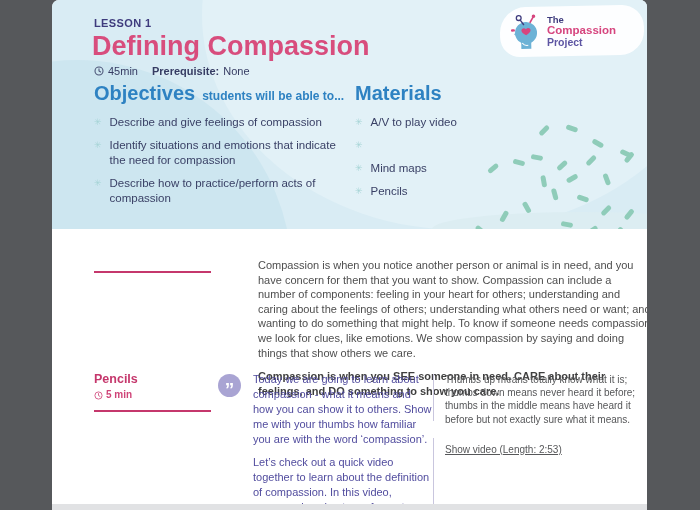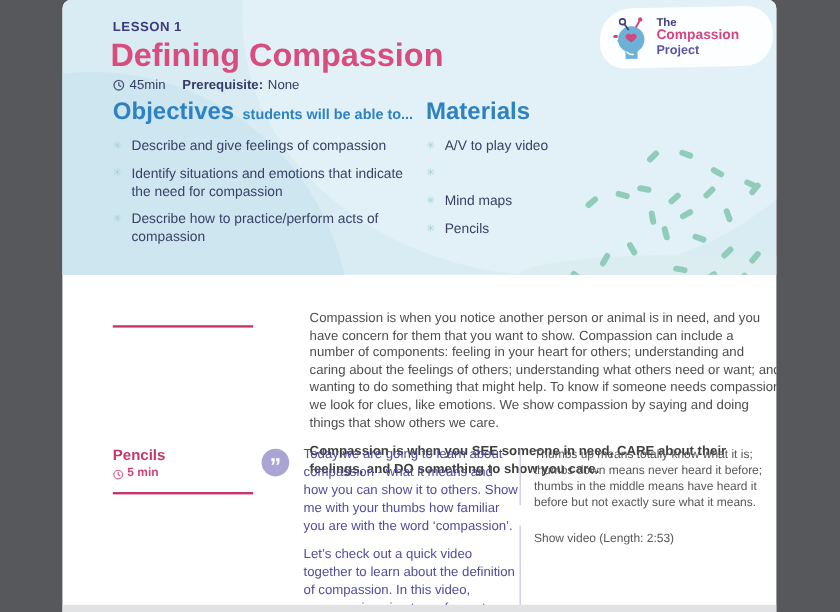--- a/index.html
+++ b/index.html
@@ -75,21 +75,21 @@
   .script-col { position:absolute; left:201px; top:372px; width:179px; }
   .script-col p { font-size:11px; line-height:15px; font-weight:500; color:#514c9e; }
   .script-col p + p { margin-top:8px; }
 
   .v-divider { position:absolute; left:381px; width:1px; background:#c9c6de; }
   .v-div-1 { top:374px; height:47px; }
   .v-div-2 { top:438px; height:68px; }
 
   .notes-col { position:absolute; left:393px; top:373px; width:207px; }
   .notes-col p { font-size:10px; line-height:13.2px; color:#565759; }
-  .notes-col p + p { margin-top:17px; }
+  .notes-col p + p { margin-top:17px;text-decoration:underline; }
 
   .page-bottom-edge { position:absolute; left:0; bottom:0; width:595px; height:6px; background:#e1e2e4; }
 </style>
 </head>
 <body>
 
 <div class="stage">
   <div class="page">
 
     <div class="banner">

